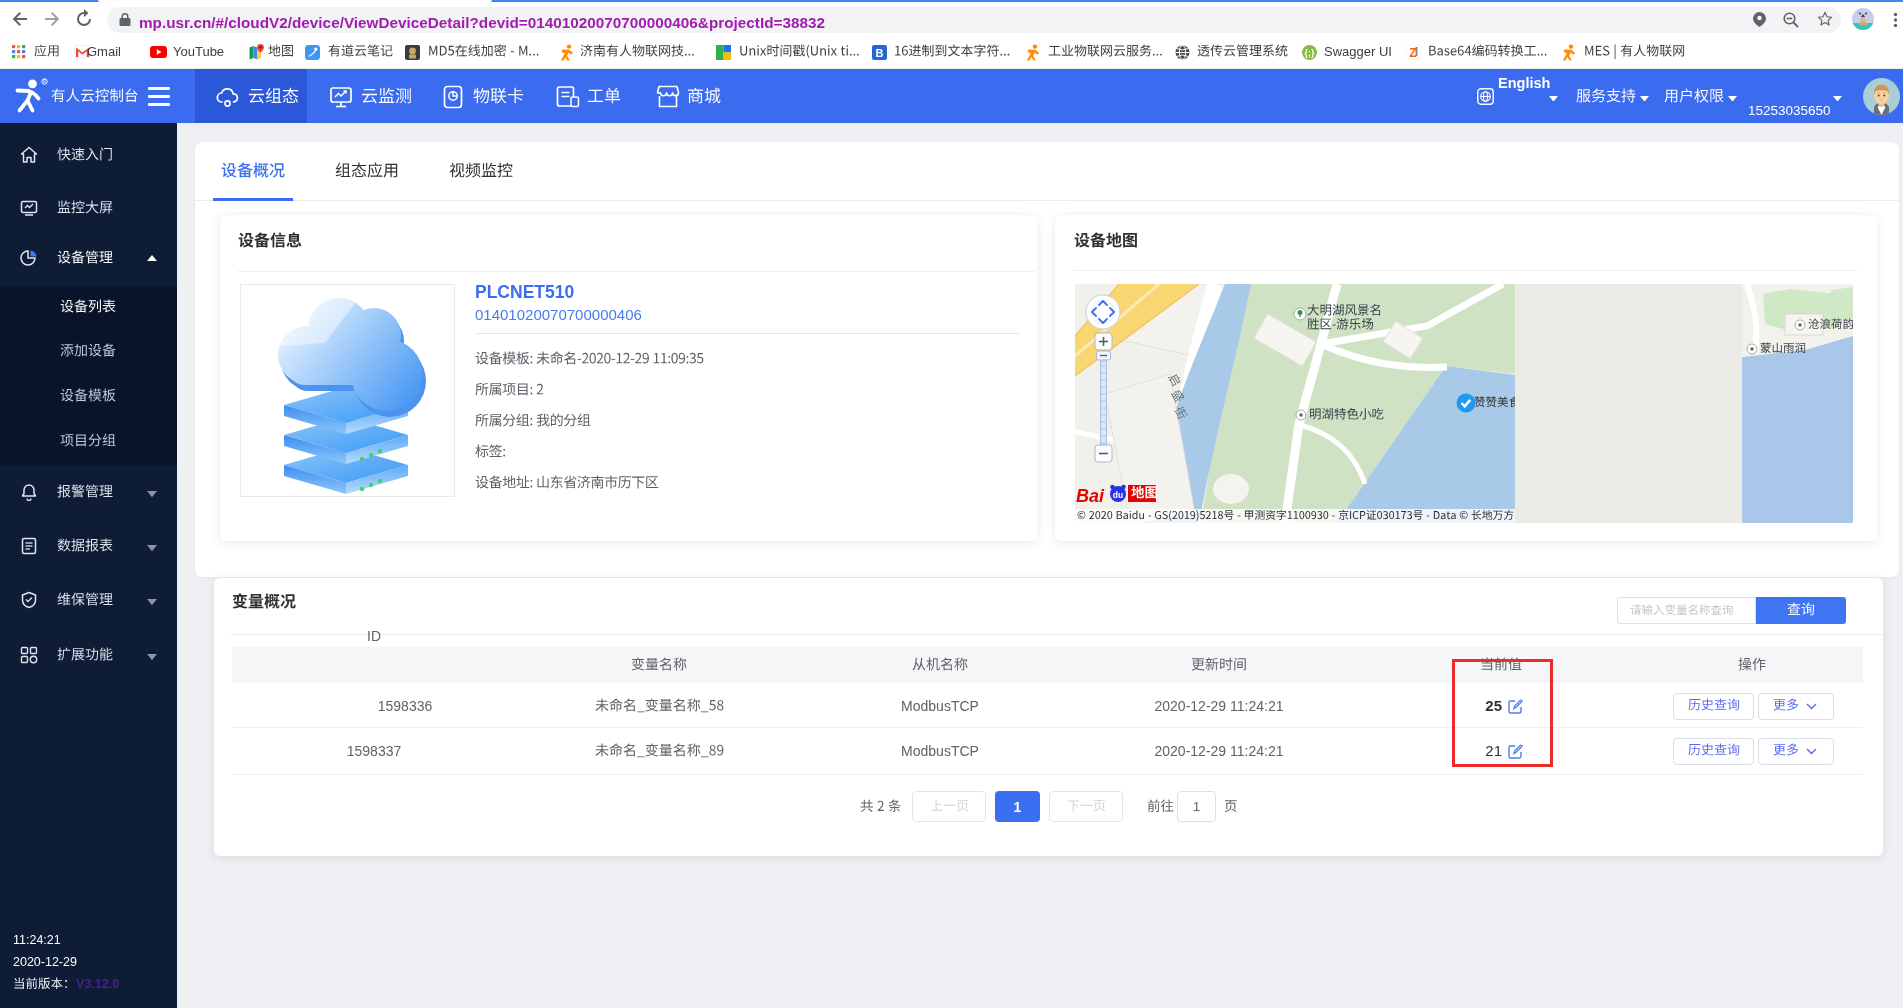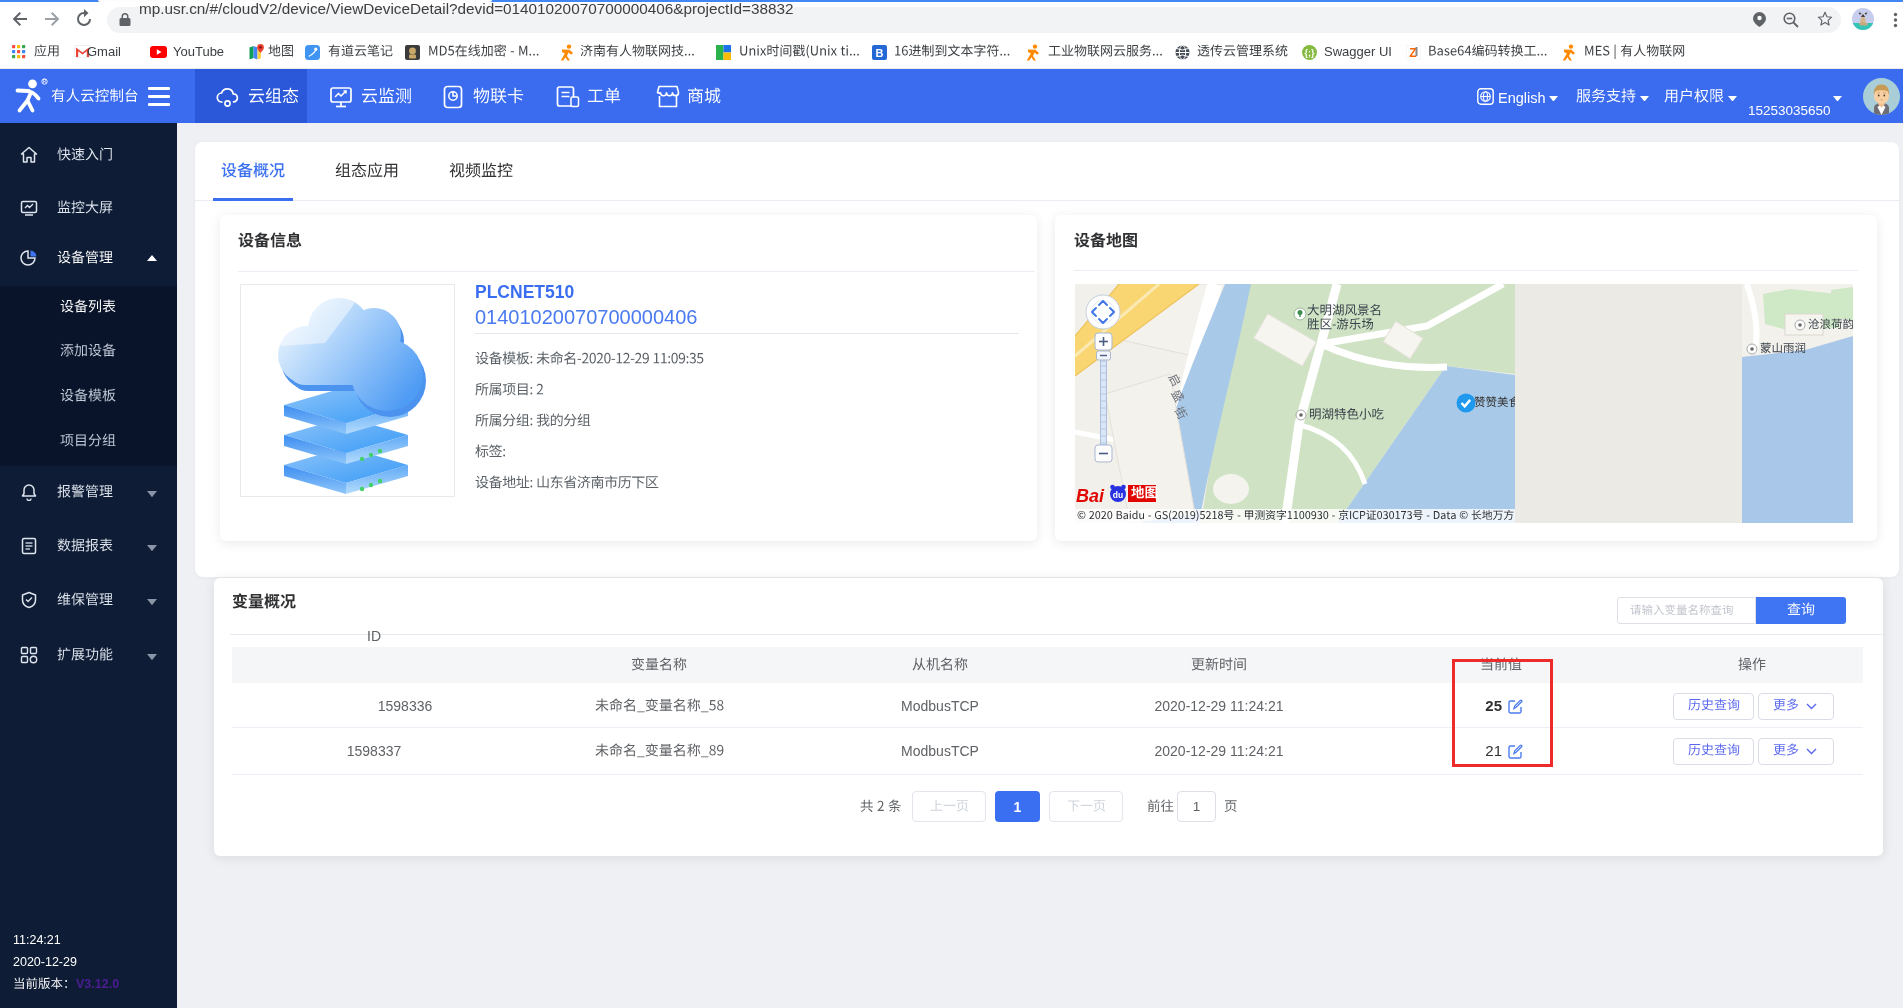--- a/index.html
+++ b/index.html
@@ -9,21 +9,21 @@
 <svg class="ab" style="left:42px;top:9px" width="20" height="20" viewBox="0 0 20 20">
     <path d="M3 9 H13.5 L9 4.5 L10.4 3.1 L17.3 10 L10.4 16.9 L9 15.5 L13.5 11 H3 Z" fill="#9aa0a6"></path>
   </svg>
 <svg class="ab" style="left:74px;top:9px" width="20" height="20" viewBox="0 0 20 20">
     <path d="M10 3 a7 7 0 1 0 7 7 h-2 a5 5 0 1 1 -5 -5 v3.2 l4.5-4.1 L10 0 Z" fill="#5f6368"></path>
   </svg>
 <div style="position:absolute;left:107px;top:7px;width:1734px;height:26px;background:#f1f3f4;border-radius:13px"></div>
 <svg class="ab" style="left:119px;top:13px" width="12" height="14" viewBox="0 0 12 14">
     <path d="M2.5 5 V3.5 a3.5 3.5 0 0 1 7 0 V5 h0.5 a1.5 1.5 0 0 1 1.5 1.5 v5 a1.5 1.5 0 0 1 -1.5 1.5 h-8 a1.5 1.5 0 0 1 -1.5 -1.5 v-5 A1.5 1.5 0 0 1 2 5 Z M4 5 h4 V3.5 a2 2 0 0 0 -4 0 Z" fill="#5f6368"></path>
   </svg>
-<div style="position:absolute;left:139.0px;top:1px;font-size:15.3px;color:#404040;font-weight:400;line-height:1;white-space:pre;">mp.usr.cn/#/cloudV2/device/ViewDeviceDetail?devid=01401020070700000406&amp;projectId=38832</div>
+<div style="position:absolute;left:139.0px;top:15px;font-size:15.3px;color:#a21caf;font-weight:700;line-height:1;white-space:pre;">mp.usr.cn/#/cloudV2/device/ViewDeviceDetail?devid=01401020070700000406&amp;projectId=38832</div>
 <svg class="ab" style="left:1753px;top:12px" width="13" height="15" viewBox="0 0 13 15">
     <path d="M6.5 0 a6.5 6.5 0 0 1 6.5 6.5 c0 4.5-6.5 8.5-6.5 8.5 S0 11 0 6.5 A6.5 6.5 0 0 1 6.5 0 Z" fill="#5f6368"></path>
     <circle cx="6.5" cy="6" r="2.2" fill="#fff"></circle>
   </svg>
 <svg class="ab" style="left:1783px;top:12px" width="16" height="16" viewBox="0 0 16 16">
     <circle cx="6.5" cy="6.5" r="5.3" fill="none" stroke="#5f6368" stroke-width="1.6"></circle>
     <line x1="10.5" y1="10.5" x2="15" y2="15" stroke="#5f6368" stroke-width="1.8"></line>
     <line x1="3.8" y1="6.5" x2="9.2" y2="6.5" stroke="#5f6368" stroke-width="1.6"></line>
   </svg>
 <svg class="ab" style="left:1817px;top:11px" width="16" height="16" viewBox="0 0 24 24">
@@ -323,21 +323,21 @@
 <svg style="position:absolute;left:687.0px;top:86.8px;" width="34" height="21" fill="#fff">
     <use href="#r5546" transform="translate(0.0 15.0) scale(0.017 -0.017)"></use>
     <use href="#r57ce" transform="translate(17.0 15.0) scale(0.017 -0.017)"></use>
   </svg>
 <svg class="ab" style="left:1477px;top:88px" width="17" height="17" viewBox="0 0 17 17">
     <rect x="0.8" y="0.8" width="15.4" height="15.4" rx="3" fill="none" stroke="#fff" stroke-width="1.4"></rect>
     <circle cx="8.5" cy="8.5" r="4.8" fill="none" stroke="#fff" stroke-width="1.1"></circle>
     <ellipse cx="8.5" cy="8.5" rx="2" ry="4.8" fill="none" stroke="#fff" stroke-width="1.1"></ellipse>
     <line x1="3.7" y1="8.5" x2="13.3" y2="8.5" stroke="#fff" stroke-width="1.1"></line>
   </svg>
-<div style="position:absolute;left:1498.0px;top:91px;font-size:14.5px;color:#fff;font-weight:400;line-height:1;white-space:pre;">English</div>
+<div style="position:absolute;left:1498.0px;top:76px;font-size:14.5px;color:#fff;font-weight:700;line-height:1;white-space:pre;">English</div>
 <svg class="ab" style="left:1549.0px;top:94.5px" width="9" height="6">
     <path d="M0 1 L9 1 L4.5 6.6 Z" fill="#fff"></path>
   </svg>
 <svg style="position:absolute;left:1576.0px;top:88.0px;" width="60" height="19" fill="#fff">
     <use href="#r670d" transform="translate(0.0 13.2) scale(0.015 -0.015)"></use>
     <use href="#r52a1" transform="translate(15.0 13.2) scale(0.015 -0.015)"></use>
     <use href="#r652f" transform="translate(30.0 13.2) scale(0.015 -0.015)"></use>
     <use href="#r6301" transform="translate(45.0 13.2) scale(0.015 -0.015)"></use>
   </svg>
 <svg class="ab" style="left:1640.0px;top:94.5px" width="9" height="6">
@@ -577,21 +577,21 @@
     <g fill="url(#cg)">
       <circle cx="66" cy="70" r="29"></circle>
       <circle cx="98" cy="44" r="31"></circle>
       <circle cx="133" cy="50" r="27"></circle>
       <circle cx="146" cy="90" r="36"></circle>
       <rect x="46" y="64" width="118" height="36" rx="18"></rect>
     </g>
     <path d="M40 61 C34 42 50 26 68 30 C74 12 100 6 114 18 l-30 40 Z" fill="#ffffff" opacity="0.45"></path>
   </svg>
 <div style="position:absolute;left:475.0px;top:283.9px;font-size:17.5px;color:#3a6ef0;font-weight:700;line-height:1;white-space:pre;">PLCNET510</div>
-<div style="position:absolute;left:475.0px;top:307.2px;font-size:20px;color:#4a7af0;font-weight:400;line-height:1;white-space:pre;">01401020070700000406</div>
+<div style="position:absolute;left:475.0px;top:307.2px;font-size:15px;color:#4a7af0;font-weight:400;line-height:1;white-space:pre;">01401020070700000406</div>
 <div style="position:absolute;left:475px;top:333px;width:544px;height:1px;background:#e4e7ed"></div>
 <svg style="position:absolute;left:475.0px;top:350.6px;" width="229" height="18" fill="#5a6066">
     <use href="#r8bbe" transform="translate(0.0 12.3) scale(0.014 -0.014)"></use>
     <use href="#r5907" transform="translate(13.6 12.3) scale(0.014 -0.014)"></use>
     <use href="#r6a21" transform="translate(27.2 12.3) scale(0.014 -0.014)"></use>
     <use href="#r677f" transform="translate(40.8 12.3) scale(0.014 -0.014)"></use>
     <use href="#r3a" transform="translate(54.4 12.3) scale(0.014 -0.014)"></use>
     <use href="#r672a" transform="translate(61.1 12.3) scale(0.014 -0.014)"></use>
     <use href="#r547d" transform="translate(74.7 12.3) scale(0.014 -0.014)"></use>
     <use href="#r540d" transform="translate(88.3 12.3) scale(0.014 -0.014)"></use>

